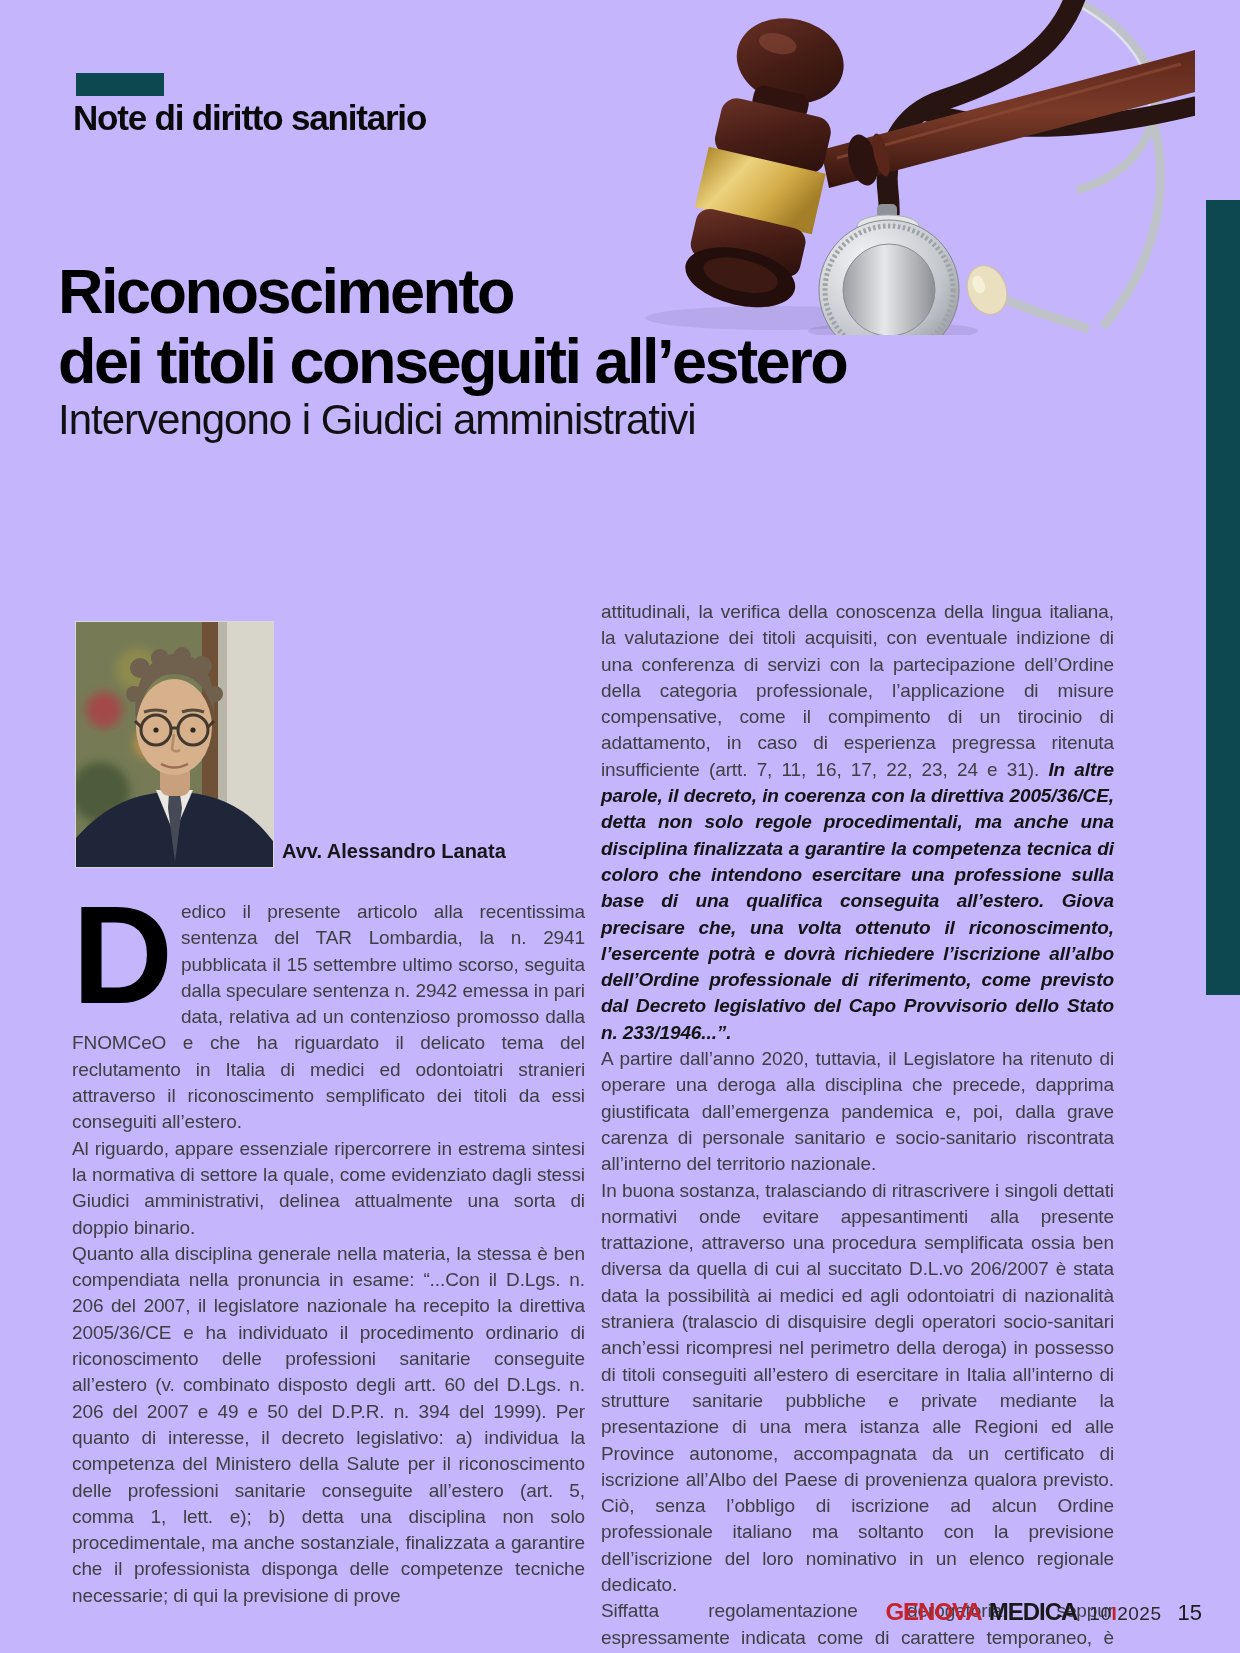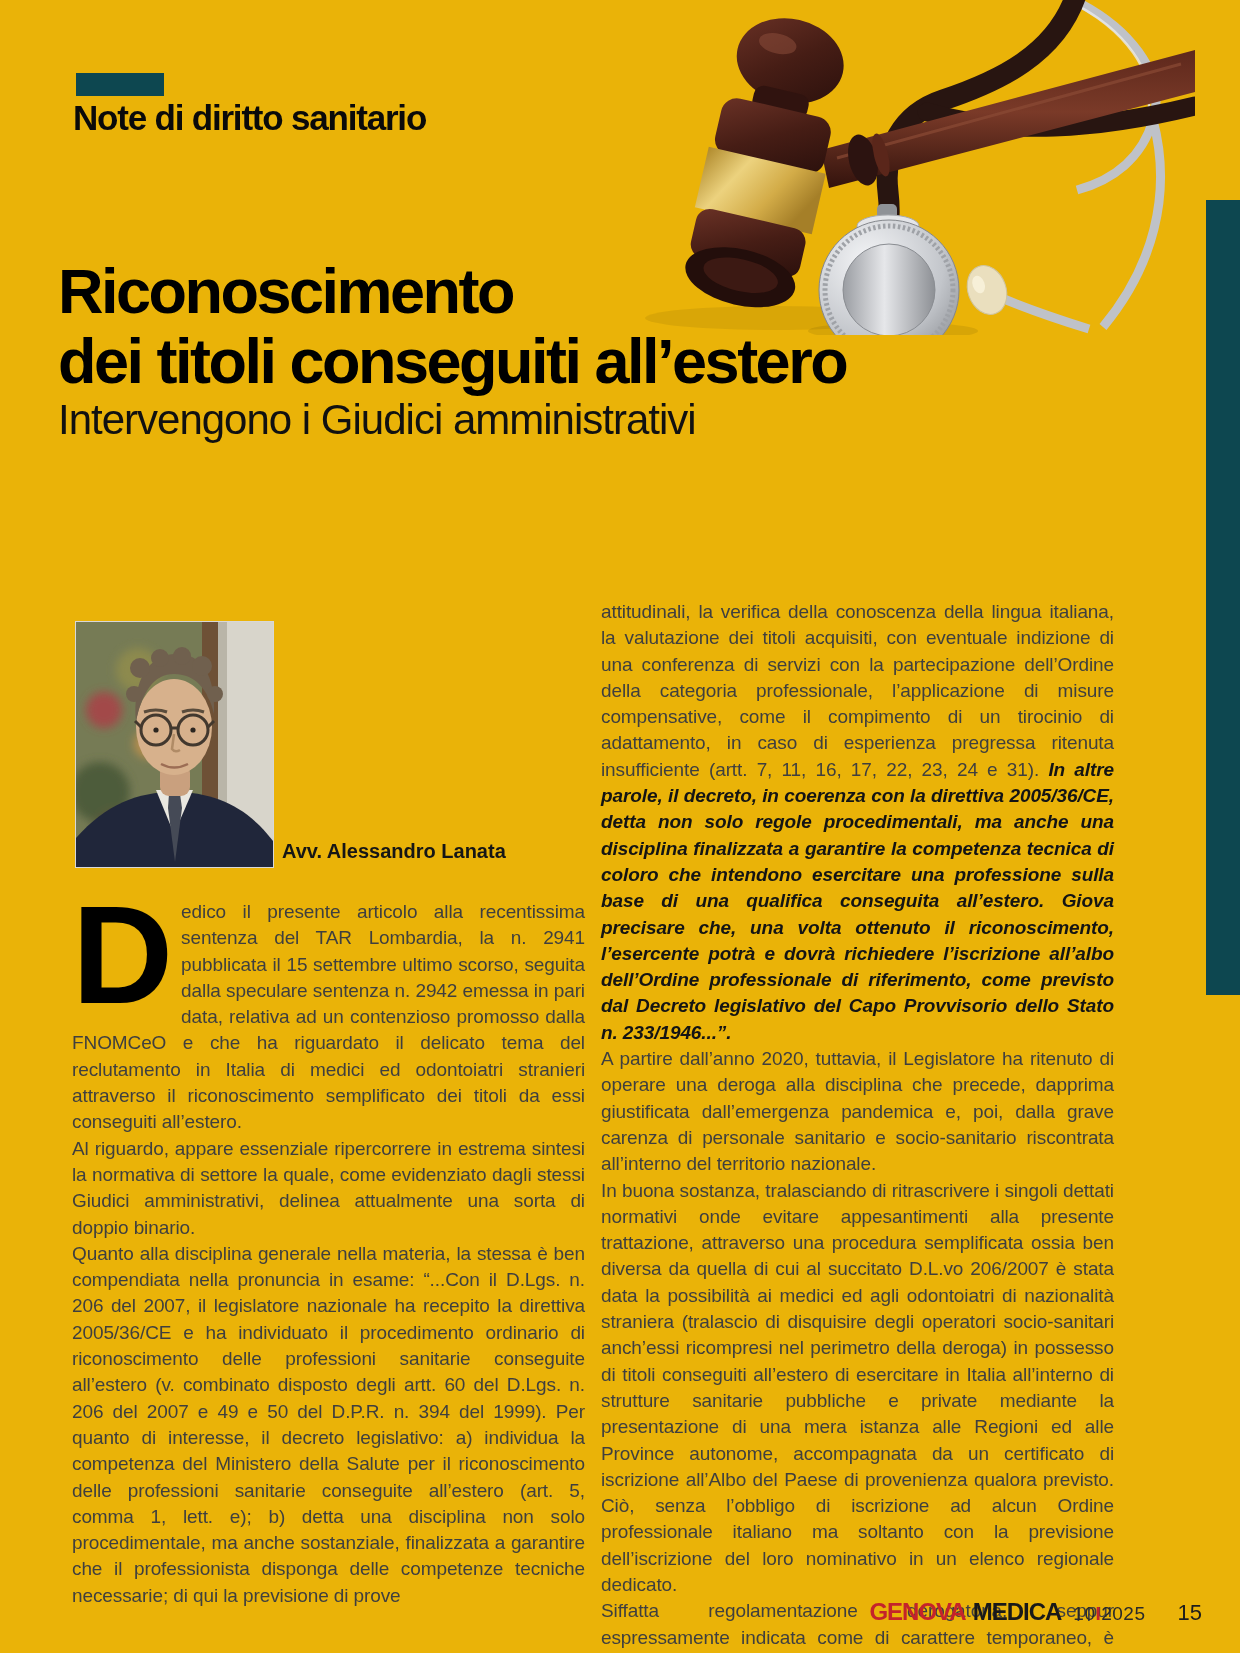--- a/index.html
+++ b/index.html
@@ -1,16 +1,16 @@
 <!DOCTYPE html>
 <html style="--teal: #0d4750; --red: #c4232b;"><head>
 <meta charset="utf-8">
 <style>
   html,body{margin:0;padding:0;background:#e8e8e8;}
-  .page{position:relative;width:1240px;height:1653px;background:#eab308;overflow:hidden;
+  .page{position:relative;width:1240px;height:1653px;background:#c4b5fd;overflow:hidden;
         font-family:"Liberation Sans","DejaVu Sans",sans-serif;margin:0 auto;}
   .chip{position:absolute;left:76px;top:73px;width:88px;height:23px;background:var(--teal,#0d4750);}
   .kicker{position:absolute;left:73px;top:98px;font-size:35px;font-weight:700;color:#0a0a0a;
           letter-spacing:-1.2px;}
   .hero{position:absolute;left:625px;top:0;width:570px;height:335px;}
   .sidebar{position:absolute;left:1206px;top:200px;width:34px;height:795px;background:var(--teal,#0d4750);}
   .titleblock{position:absolute;left:58px;top:256px;width:1100px;}
   .title-line{display:block;font-size:63px;line-height:70px;font-weight:700;color:#000;
               letter-spacing:-2.5px;}
   .subtitle{font-size:42px;line-height:48px;font-weight:400;color:#111;
@@ -28,21 +28,21 @@
   .caption{position:absolute;left:210px;bottom:4px;font-size:20px;font-weight:700;color:#161616;}
   .firstp{margin-top:32px !important;}
   .dropcap{float:left;font-size:140px;line-height:103px;font-weight:700;color:#000;
            margin:4px 12px 0 0;letter-spacing:-4px;}
   .footer{position:absolute;right:38px;top:1598px;display:flex;align-items:baseline;}
   .brand{font-size:24px;font-weight:700;letter-spacing:-1px;}
   .brand-red{color:var(--red,#c4232b);}
   .brand-black{color:#191919;margin-left:7px;}
   .issue{font-size:19px;color:#2a2a2a;margin-left:12px;letter-spacing:0.5px;}
   .red-sep{color:var(--red,#c4232b);font-weight:700;}
-  .pageno{font-size:22px;color:#1d1d1d;margin-left:32px;}
+  .pageno{font-size:22px;color:#1d1d1d;margin-left:16px;}
 </style>
 </head>
 <body>
 
 <div class="page">
 
   <div class="chip"></div>
   <div class="kicker">Note di diritto sanitario</div>
 
   <div class="hero">

